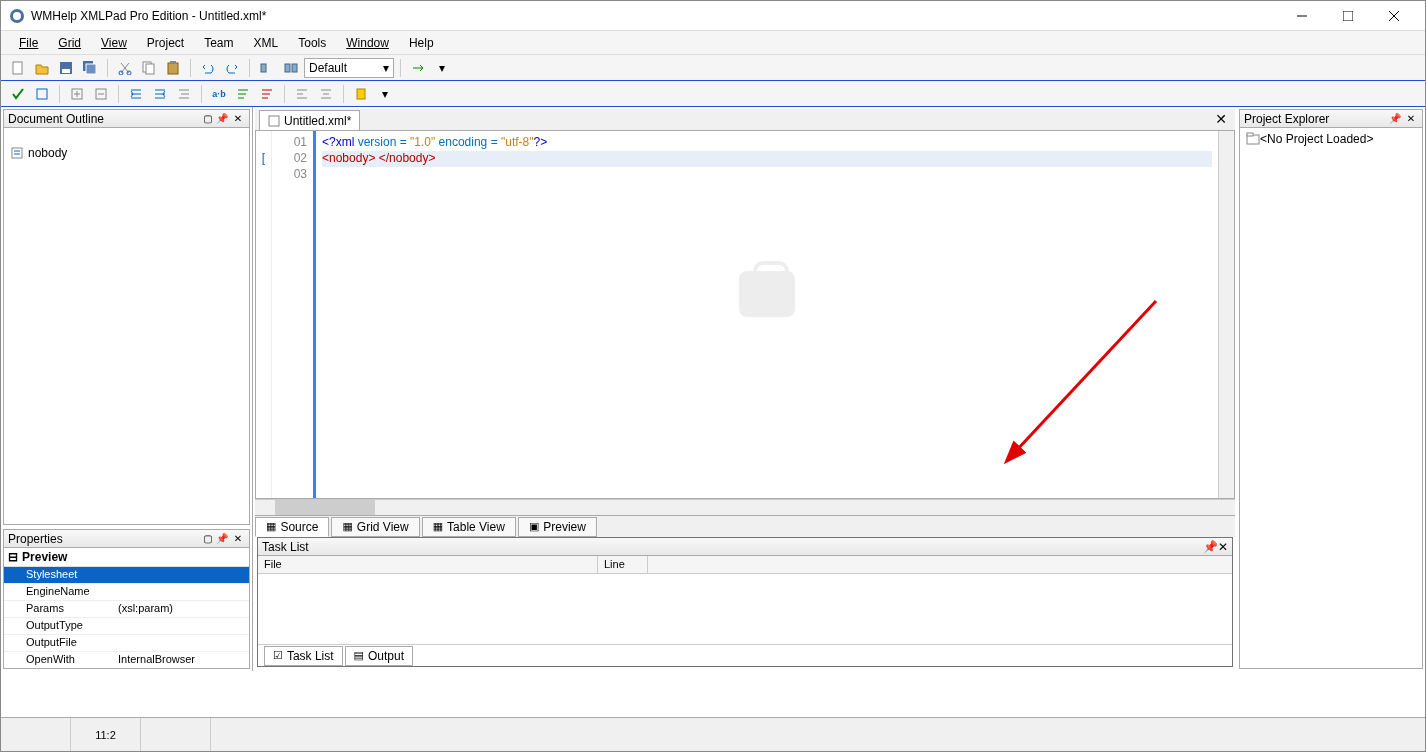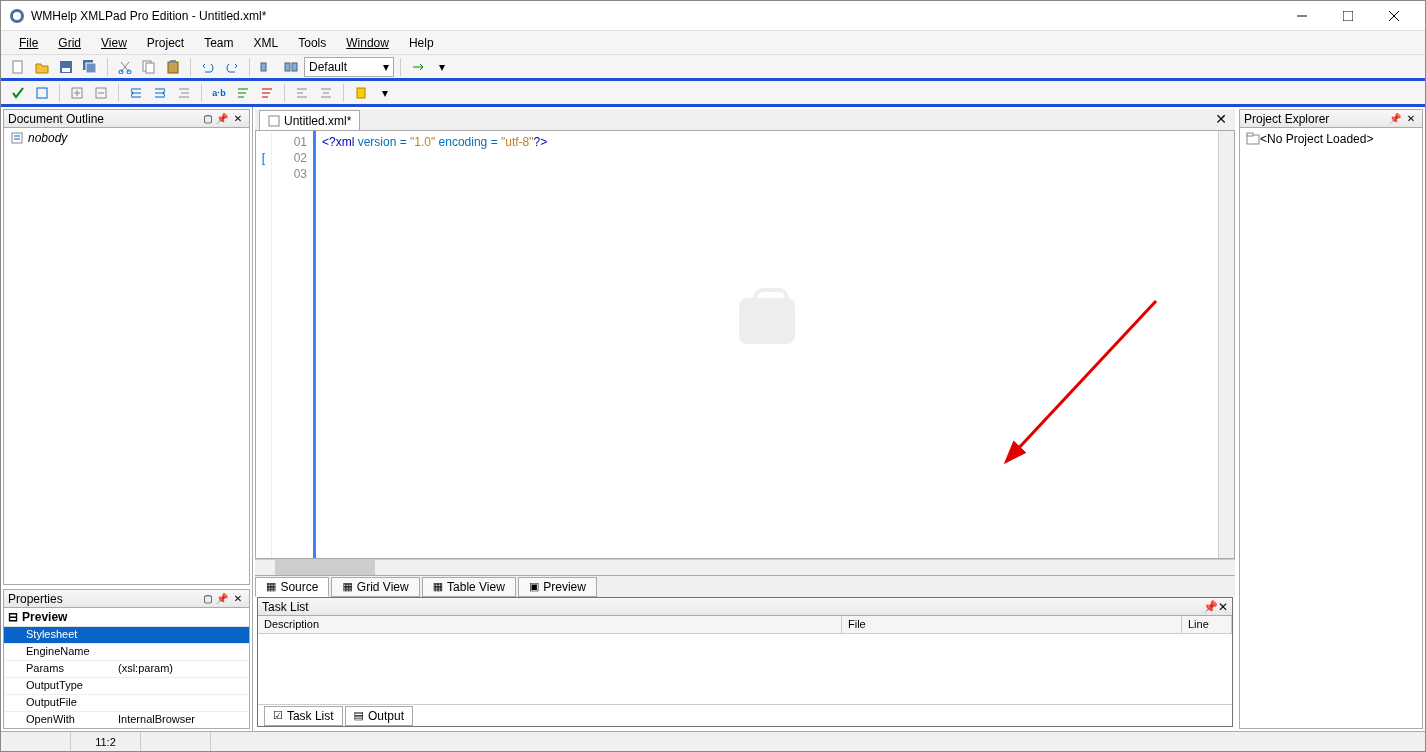--- a/index.html
+++ b/index.html
@@ -12,38 +12,38 @@
 .titlebar .icon { width: 16px; height: 16px; margin-right: 6px; }
 .titlebar .title { flex: 1; font-size: 12px; }
 .titlebar .win-btn { width: 46px; height: 30px; display: flex; align-items: center; justify-content: center; cursor: pointer; }
 
 
 .menubar { height: 24px; display: flex; align-items: center; padding: 0 8px; background: #f5f5f5; border-bottom: 1px solid #ddd; }
 .menubar .menu-item { padding: 3px 10px; cursor: pointer; }
 .menubar .menu-item .underline { text-decoration: underline; }
 
 
-.toolbar { height: 26px; display: flex; align-items: center; padding: 0 6px; background: #f5f5f5; border-bottom: 3px solid #1d4ed8; gap: 2px; }
+.toolbar { height: 26px; display: flex; align-items: center; padding: 0 6px; background: #f5f5f5; border-bottom: 1px solid #1d4ed8; gap: 2px; }
 .tb-btn { width: 22px; height: 22px; display: flex; align-items: center; justify-content: center; cursor: pointer; border: 1px solid transparent; }
 .tb-sep { width: 1px; height: 18px; background: #ccc; margin: 0 4px; }
 .tb-combo { height: 20px; border: 1px solid #aaa; background: #fff; padding: 0 4px; font-size: 11px; min-width: 90px; display: flex; align-items: center; justify-content: space-between; }
 
 
 .main-area { flex: 1; display: flex; overflow: hidden; }
 
 
 .left-col { width: 252px; display: flex; flex-direction: column; border-right: 1px solid #aaa; }
 .panel { display: flex; flex-direction: column; border: 1px solid #aaa; background: #fff; }
 .panel-header { height: 18px; background: linear-gradient(#f8f8f8,#e8e8e8); border-bottom: 1px solid #aaa; display: flex; align-items: center; padding: 0 4px; font-size: 11px; }
 .panel-header .title { flex: 1; }
 .panel-header .hbtn { width: 14px; height: 14px; display: flex; align-items: center; justify-content: center; cursor: pointer; font-size: 10px; margin-left: 1px; }
 .panel-body { flex: 1; background: #fff; overflow: auto; }
 
 .outline-panel { flex: 1; margin: 2px; }
-.outline-item { padding: 3px 6px; display: flex; align-items: center; gap: 4px; font-style: italic; }
+.outline-item { padding: 18px 6px; display: flex; align-items: center; gap: 4px; }
 
 .props-panel { height: 140px; margin: 2px; }
 .props-group-hdr { background: #fff; font-weight: bold; padding: 2px 4px; border-bottom: 1px solid #ddd; display:flex; align-items:center; gap:4px;}
 .props-row { display: flex; height: 17px; border-bottom: 1px solid #eee; }
 .props-row.selected { background: #0a64c8; color: #fff; }
 .props-name { width: 110px; padding: 1px 2px 1px 22px; font-size: 11px; }
 .props-val { flex: 1; padding: 1px 4px; font-size: 11px; }
 
 
 .center-col { flex: 1; display: flex; flex-direction: column; margin: 2px; }
@@ -85,21 +85,21 @@
 .tasklist-panel { height: 130px; margin: 0 2px 2px 2px; border: 1px solid #737373; background: #fff; display: flex; flex-direction: column; }
 .tl-header { height: 18px; background: linear-gradient(#f8f8f8,#e8e8e8); border-bottom: 1px solid #aaa; display: flex; align-items: center; padding: 0 4px; font-size: 11px; }
 .tl-header .title { flex: 1; }
 .tl-cols { height: 18px; display: flex; border-bottom: 1px solid #ccc; background: #f5f5f5; }
 .tl-col { border-right: 1px solid #ccc; padding: 2px 6px; font-size: 11px; }
 .tl-body { flex: 1; }
 .tl-tabs { height: 22px; display: flex; align-items: center; border-top: 1px solid #ccc; padding-left: 6px; gap:2px;}
 .tl-tab { padding: 2px 8px; border: 1px solid #aaa; background: #fff; font-size: 11px; display:flex; align-items:center; gap:4px;}
 
 
-.statusbar { height: 20px; background: #f0f0f0; border-top: 1px solid #aaa; display: flex; align-items: flex-start; }
+.statusbar { height: 34px; background: #f0f0f0; border-top: 1px solid #aaa; display: flex; align-items: flex-start; margin-top: 46px; }
 .status-cell { border-right: 1px solid #ccc; height: 100%; display: flex; align-items: center; justify-content: center; padding: 0 8px; min-width: 70px; font-size: 11px; }
 
 svg { display: block; }
 </style>
 </head>
 <body>
 
 <div class="window">
 
   <div class="titlebar">
@@ -364,20 +364,21 @@
       </div>
       <div class="editor-wrap">
         <div style="width:16px;background:#fff;border-right:1px solid #eee;padding-top:20px;text-align:center;color:#06c;">[</div>
         <div class="gutter">
           <div class="ln">01</div>
           <div class="ln">02</div>
           <div class="ln">03</div>
         </div>
         <div class="code">
           <div class="line"><span class="tok-br">&lt;?xml </span><span class="tok-pi">version = </span><span class="tok-av">"1.0"</span><span class="tok-pi"> encoding = </span><span class="tok-av">"utf-8"</span><span class="tok-br">?&gt;</span></div>
+          <div class="line hl"><span class="tok-tag">&lt;nobody&gt;</span><span> </span><span class="tok-tag">&lt;/nobody&gt;</span></div>
           <div class="line"></div>
 
           <div class="watermark">
             <div style="display:flex;align-items:center;gap:10px;">
               <div class="bag"></div>
             </div>
           </div>
           <svg class="arrow" width="180" height="180">
             <defs>
                 <marker id="ah" markerWidth="10" markerHeight="10" refX="2" refY="3" orient="auto">
@@ -399,21 +400,20 @@
         <div class="view-tab">▣ <span>Preview</span></div>
       </div>
 
       <div class="tasklist-panel">
         <div class="tl-header">
           <span class="title">Task List</span>
           <span class="hbtn">📌</span>
           <span class="hbtn">✕</span>
         </div>
         <div class="tl-cols">
-          <div class="tl-col" style="flex:1">Description</div>
           <div class="tl-col" style="width:340px">File</div>
           <div class="tl-col" style="width:50px">Line</div>
         </div>
         <div class="tl-body"></div>
         <div class="tl-tabs">
           <div class="tl-tab">☑ <span>Task List</span></div>
           <div class="tl-tab">▤ <span>Output</span></div>
         </div>
       </div>
     </div>

